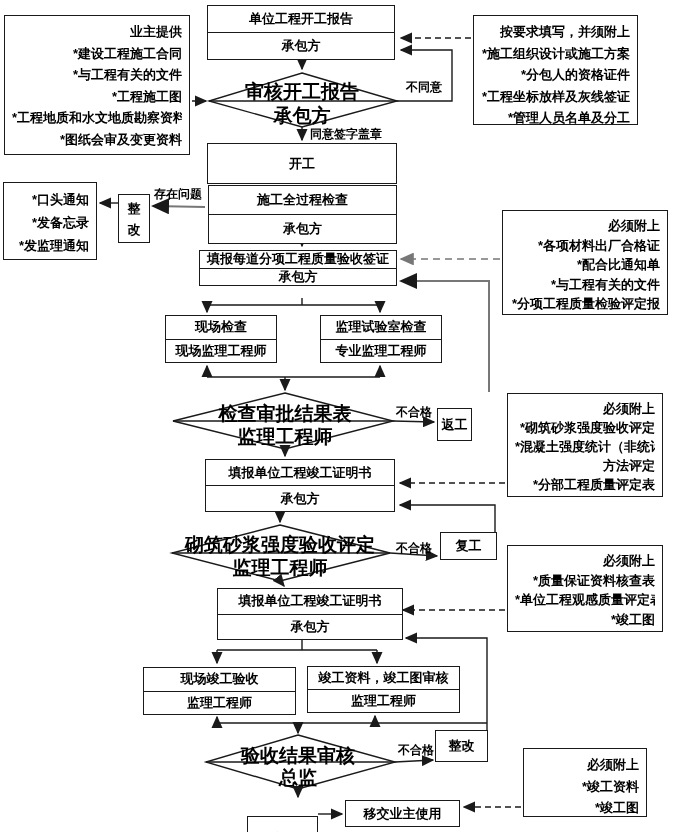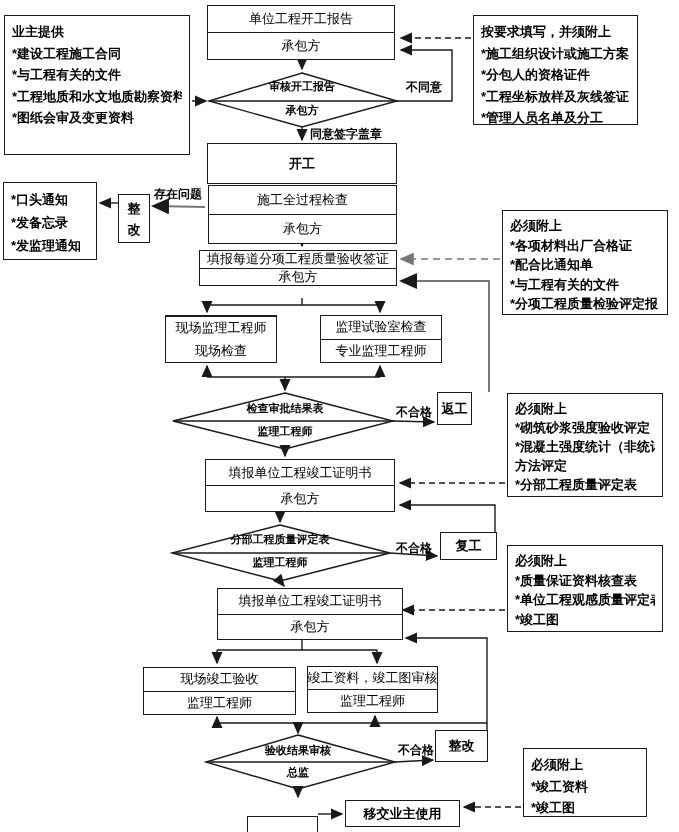--- a/index.html
+++ b/index.html
@@ -8,33 +8,33 @@
     font-family:"Liberation Sans","DejaVu Sans",sans-serif;
     color:#000;overflow:hidden;
   }
   #wires{position:absolute;left:0;top:0;z-index:0;}
   .box{
     position:absolute;border:1.5px solid #1a1a1a;background:#fff;
     box-sizing:border-box;z-index:2;display:flex;flex-direction:column;
   }
   .row{
     flex:1;display:flex;align-items:center;justify-content:center;
-    font-size:13px;font-weight:normal;white-space:nowrap;overflow:hidden;
+    font-size:13px;font-weight:bold;white-space:nowrap;overflow:hidden;
   }
   .row.sub{border-top:1.5px solid #1a1a1a;}
   .ann{
     position:absolute;border:1.5px solid #1a1a1a;background:#fff;
     box-sizing:border-box;z-index:2;padding:5px 7px;
   }
-  .ann div{font-size:13px;font-weight:bold;line-height:21.5px;white-space:nowrap;overflow:hidden;}
+  .ann div{font-size:13px;font-weight:bold;line-height:21.5px;white-space:nowrap;overflow:hidden;text-align:right;}
   .lbl{
     position:absolute;font-size:12px;font-weight:bold;white-space:nowrap;z-index:3;
   }
   .dtext{
-    position:absolute;text-align:center;font-size:11px;font-weight:bold;
+    position:absolute;text-align:center;font-size:19px;font-weight:bold;
     white-space:nowrap;z-index:3;
   }
   .vtext{
     width:16px;margin:0 auto;word-break:break-all;line-height:21px;
     text-align:center;font-size:13px;font-weight:bold;
   }
   .single{align-items:center;justify-content:center;display:flex;flex-direction:row;
     font-size:13px;font-weight:bold;}
 </style>
 </head>
@@ -137,30 +137,30 @@
   <div class="box" style="left:118px;top:194px;width:32px;height:49px;justify-content:center">
     <div class="vtext">整改</div>
   </div>
 
   <div class="box" style="left:199px;top:250px;width:198px;height:36px">
     <div class="row">填报每道分项工程质量验收签证</div>
     <div class="row sub">承包方</div>
   </div>
 
   <div class="box" style="left:165px;top:315px;width:112px;height:48px">
+    <div class="row">现场检查</div>
     <div class="row sub">现场监理工程师</div>
-    <div class="row">现场检查</div>
   </div>
 
   <div class="box" style="left:320px;top:315px;width:122px;height:48px">
     <div class="row">监理试验室检查</div>
     <div class="row sub">专业监理工程师</div>
   </div>
 
-  <div class="box" style="left:437px;top:392px;width:35px;height:33px">
+  <div class="box" style="left:437px;top:408px;width:35px;height:33px">
     <div class="single" style="flex:1">返工</div>
   </div>
 
   <div class="box" style="left:205px;top:459px;width:190px;height:53px">
     <div class="row">填报单位工程竣工证明书</div>
     <div class="row sub">承包方</div>
   </div>
 
   <div class="box" style="left:440px;top:532px;width:57px;height:28px">
     <div class="single" style="flex:1">复工</div>
@@ -169,21 +169,21 @@
   <div class="box" style="left:217px;top:588px;width:186px;height:52px">
     <div class="row">填报单位工程竣工证明书</div>
     <div class="row sub">承包方</div>
   </div>
 
   <div class="box" style="left:143px;top:667px;width:153px;height:48px">
     <div class="row">现场竣工验收</div>
     <div class="row sub">监理工程师</div>
   </div>
 
-  <div class="box" style="left:307px;top:666px;width:131px;height:47px">
+  <div class="box" style="left:307px;top:666px;width:153px;height:47px">
     <div class="row">竣工资料，竣工图审核</div>
     <div class="row sub">监理工程师</div>
   </div>
 
   <div class="box" style="left:435px;top:730px;width:53px;height:32px">
     <div class="single" style="flex:1">整改</div>
   </div>
 
   <div class="box" style="left:247px;top:816px;width:71px;height:46px">
     <div class="single" style="flex:1">竣工</div>
@@ -192,37 +192,38 @@
   <div class="box" style="left:345px;top:800px;width:115px;height:27px">
     <div class="single" style="flex:1">移交业主使用</div>
   </div>
 
   <div class="dtext" style="left:212px;top:79px;width:180px">审核开工报告</div>
   <div class="dtext" style="left:212px;top:103px;width:180px">承包方</div>
 
   <div class="dtext" style="left:185px;top:401px;width:200px">检查审批结果表</div>
   <div class="dtext" style="left:185px;top:424px;width:200px">监理工程师</div>
 
-  <div class="dtext" style="left:180px;top:532px;width:200px">分部工程质量评定表</div>
+  <div class="dtext" style="left:180px;top:532px;width:200px">砌筑砂浆强度验收评定</div>
   <div class="dtext" style="left:180px;top:555px;width:200px">监理工程师</div>
 
   <div class="dtext" style="left:208px;top:743px;width:180px">验收结果审核</div>
   <div class="dtext" style="left:208px;top:765px;width:180px">总监</div>
 
   <div class="lbl" style="left:406px;top:79px">不同意</div>
   <div class="lbl" style="left:310px;top:126px">同意签字盖章</div>
   <div class="lbl" style="left:154px;top:186px">存在问题</div>
   <div class="lbl" style="left:396px;top:404px">不合格</div>
   <div class="lbl" style="left:396px;top:540px">不合格</div>
   <div class="lbl" style="left:398px;top:742px">不合格</div>
 
   <div class="ann" style="left:4px;top:15px;width:186px;height:140px">
     <div>业主提供</div>
     <div>*建设工程施工合同</div>
     <div>*与工程有关的文件</div>
+    <div>*工程施工图</div>
     <div>*工程地质和水文地质勘察资料</div>
     <div>*图纸会审及变更资料</div>
   </div>
 
   <div class="ann" style="left:473px;top:15px;width:165px;height:110px">
     <div>按要求填写，并须附上</div>
     <div>*施工组织设计或施工方案</div>
     <div>*分包人的资格证件</div>
     <div>*工程坐标放样及灰线签证</div>
     <div>*管理人员名单及分工</div>

